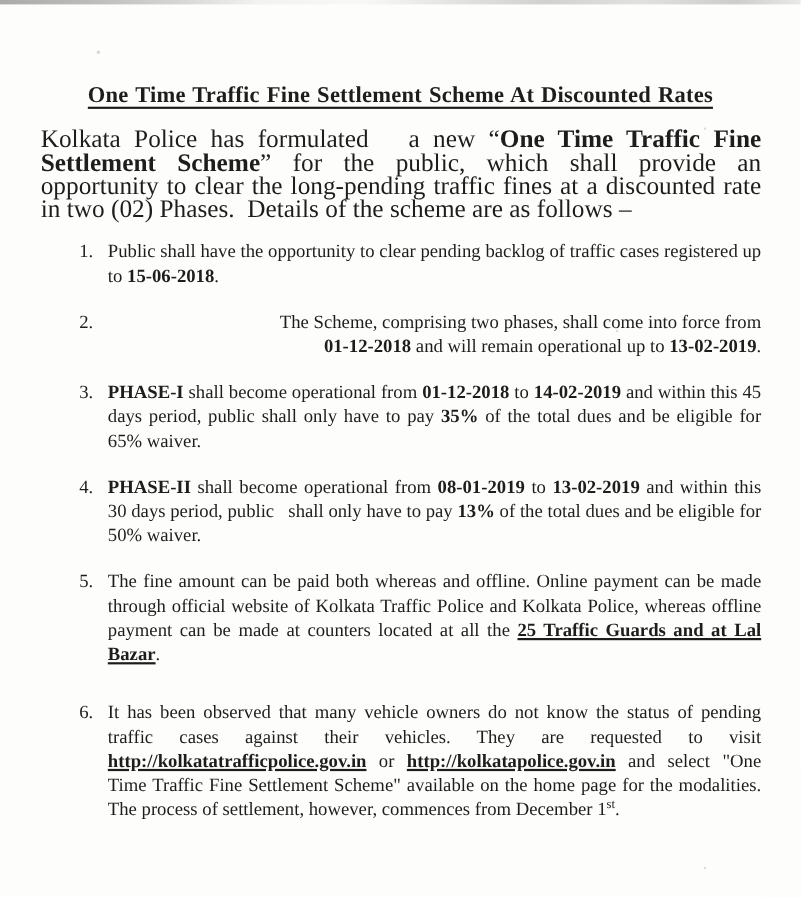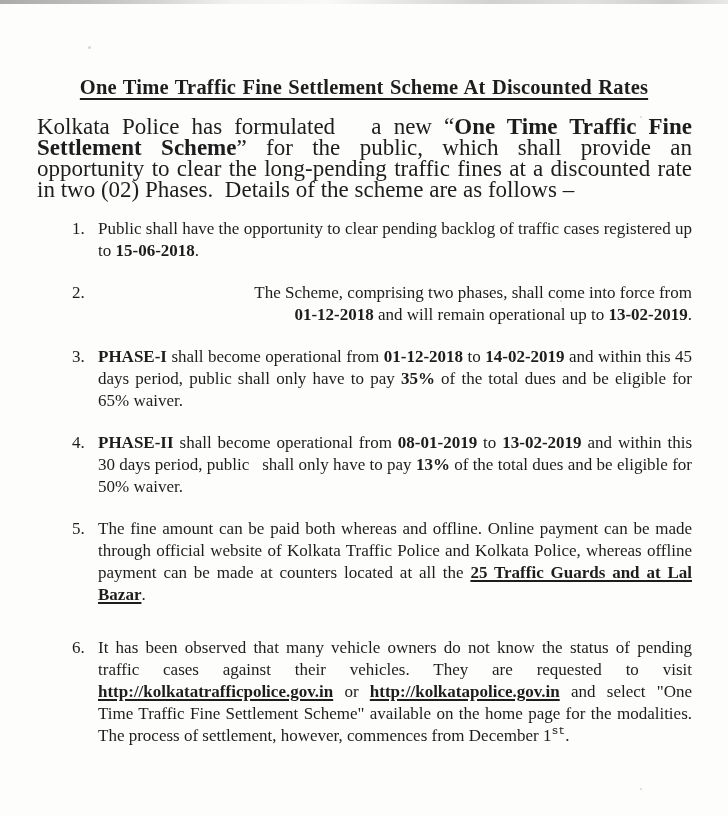--- a/index.html
+++ b/index.html
@@ -75,21 +75,20 @@
   .b { font-weight: bold; }
   .u {
     text-decoration: underline;
     text-decoration-thickness: 1.6px;
     text-underline-offset: 2px;
   }
   sup {
     font-size: 68%;
     vertical-align: super;
     line-height: 0;
-    font-family: Liberation Mono, monospace;
   }
 </style>
 </head>
 <body>
 
 <div class="page">
   <div class="scan-edge"></div>
   <div class="speck s1"></div>
   <div class="speck s2"></div>
   <div class="speck s3"></div>

